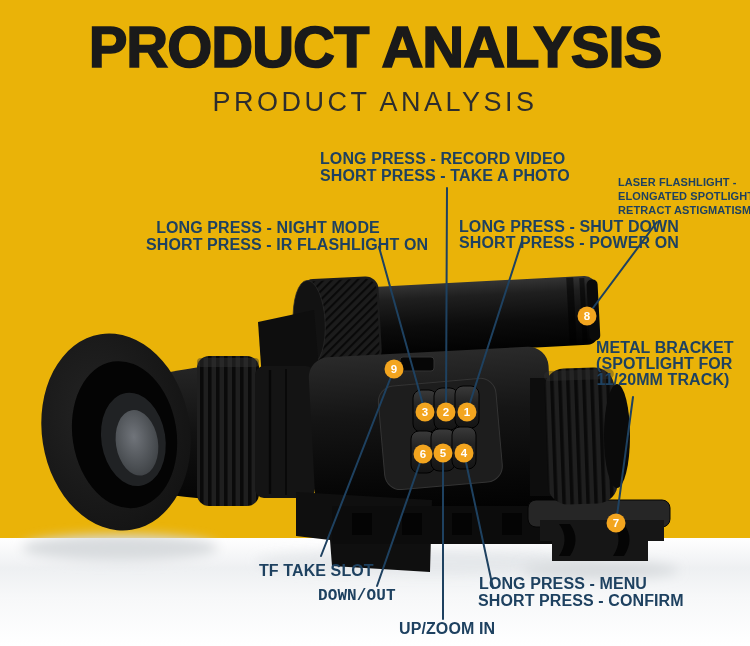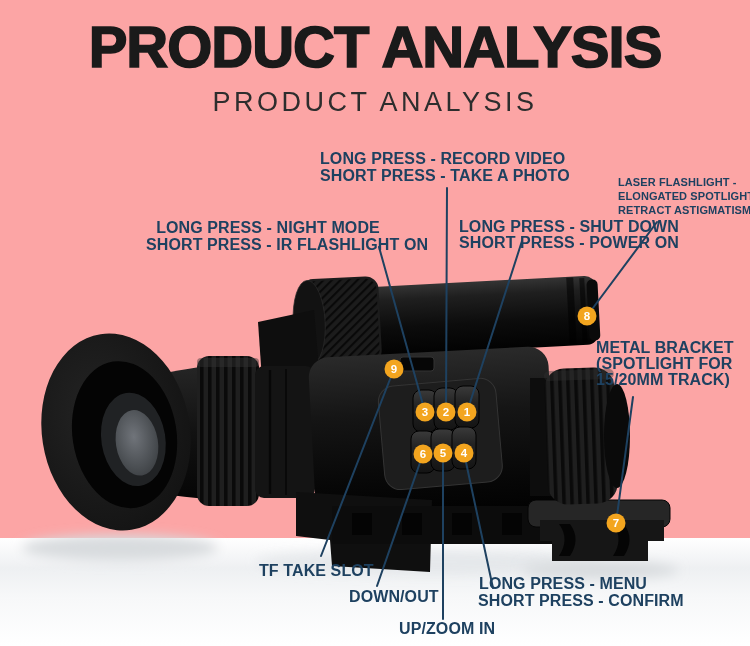--- a/index.html
+++ b/index.html
@@ -3,21 +3,21 @@
 <meta charset="utf-8">
 <style>
   :root{
     --label-text:#1e4160; --leader-line:#1e4160;
     --badge-bg:#f3a51f; --badge-text:#ffffff;
     --title-text:#1a1a1a; --subtitle-text:#2d2d2d;
   }
   *{margin:0;padding:0;box-sizing:border-box;}
   html,body{background:#ffffff;}
   body{font-family:"Liberation Sans",sans-serif;}
-  .canvas{position:relative;width:750px;height:646px;background:#fca5a5;overflow:hidden;}
+  .canvas{position:relative;width:750px;height:646px;background:#eab308;overflow:hidden;}
   .title{
     position:absolute;top:18px;left:0;width:750px;text-align:center;
     font-size:58px;font-weight:900;letter-spacing:-1px;color:var(--title-text);
     -webkit-text-stroke:1.6px var(--title-text);line-height:1;
   }
   .subtitle{
     position:absolute;top:88px;left:0;width:750px;text-align:center;
     font-size:27px;font-weight:400;letter-spacing:3.5px;color:var(--subtitle-text);line-height:1.05;
   }
   .art{position:absolute;left:0;top:0;}
@@ -200,28 +200,28 @@
   </div>
 
   <div class="callout center" style="left:146px;top:219px;width:244px;">
     <span>LONG PRESS - NIGHT MODE</span>
     <span>SHORT PRESS - IR FLASHLIGHT ON</span>
   </div>
 
   <div class="callout center lh16" style="left:596px;top:340px;width:134px;">
     <span>METAL BRACKET</span>
     <span>(SPOTLIGHT FOR</span>
-    <span>15/20MM TRACK)</span>
+    <span>11/20MM TRACK)</span>
   </div>
 
   <div class="callout" style="left:259px;top:562px;">
     <span>TF TAKE SLOT</span>
   </div>
 
-  <div class="callout" style="left:349px;top:588px;">
+  <div class="callout" style="left:318px;top:588px;font-family:Liberation Mono, monospace;">
     <span>DOWN/OUT</span>
   </div>
 
   <div class="callout" style="left:399px;top:620px;">
     <span>UP/ZOOM IN</span>
   </div>
 
   <div class="callout center" style="left:478px;top:575px;width:170px;">
     <span>LONG PRESS - MENU</span>
     <span>SHORT PRESS - CONFIRM</span>

